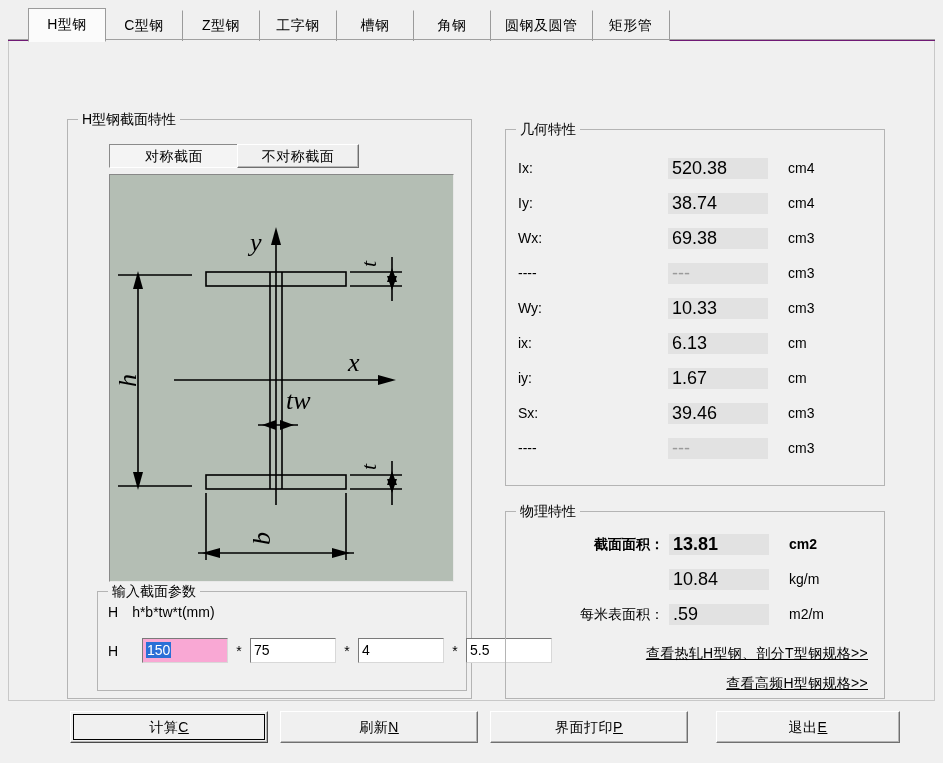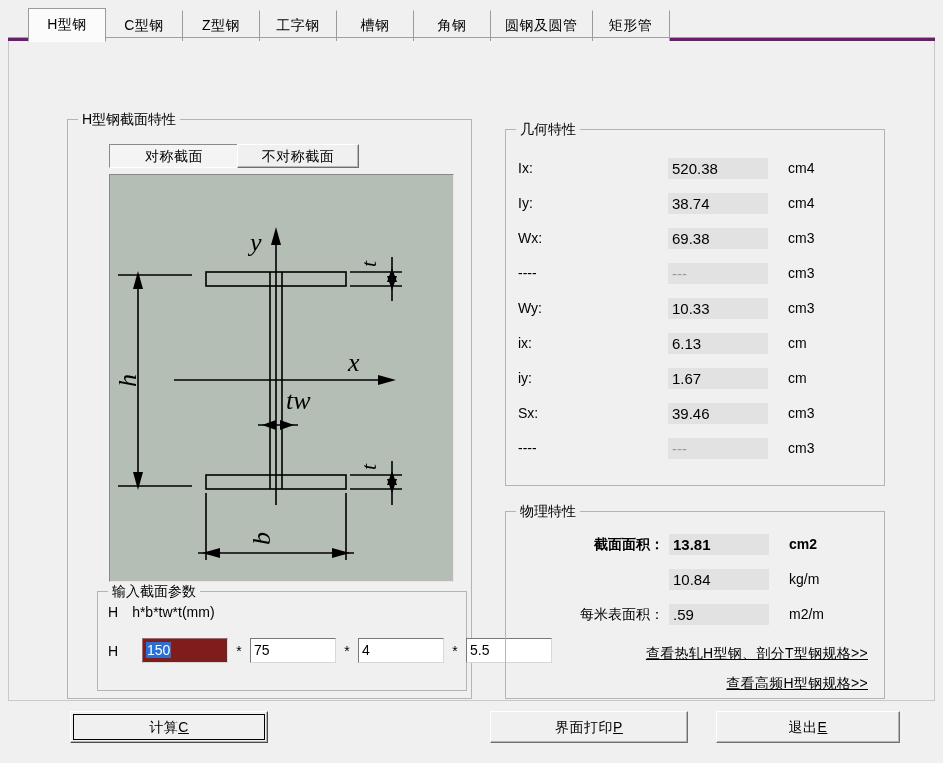--- a/index.html
+++ b/index.html
@@ -24,21 +24,21 @@
     box-sizing: border-box;
   }
 
   
   .tabstrip {
     position: absolute;
     left: 8px; top: 8px;
     width: 927px;
     height: 34px;
     background: #f0f0f0;
-    border-bottom: 4px solid #701a75;
+    border-bottom: 2px solid #701a75;
     box-sizing: border-box;
   }
   .tabs {
     position: absolute;
     left: 20px; top: 0;
     height: 34px;
     display: flex;
     align-items: stretch;
   }
   .tab {
@@ -188,21 +188,21 @@
     width: 150px;
     font-size: 14px;
     line-height: 20px;
     color: #000;
     white-space: nowrap;
   }
   .rfield {
     position: absolute;
     height: 21px;
     background: #e2e2e2;
-    font-size: 15px;
+    font-size: 18px;
     line-height: 21px;
     padding-left: 4px;
     box-sizing: border-box;
     color: #000;
     white-space: nowrap;
     overflow: hidden;
   }
   .rfield.dim { color: #9a9a9a; }
   .runit {
     position: absolute;
@@ -264,21 +264,21 @@
     box-sizing: border-box;
     font-family: "Liberation Sans", sans-serif;
     font-size: 14px;
     color: #000;
     padding: 0 3px;
     line-height: 23px;
     outline: none;
   }
   .tfield.sel {
     color: #ffffff;
-    background: #7f1d1d;
+    background: #f9a8d4;
   }
   .tfield.sel .selspan {
     background: #2a6fd6;
     color: #ffffff;
     padding: 0 1px;
   }
   .tfield.txtbox {
     display: block;
     white-space: nowrap;
     overflow: hidden;
@@ -520,17 +520,18 @@
         </div>
 
       <span class="speclink" id="link-hot">查看热轧H型钢、剖分T型钢规格&gt;&gt;</span>
       <span class="speclink" id="link-freq">查看高频H型钢规格&gt;&gt;</span>
     </div>
 
   </div>
 
   <div class="bbar">
     <div class="bbtn focus" id="bb0"><span>计算</span><u>C</u></div>
+    <div class="bbtn" id="bb1"><span>刷新</span><u>N</u></div>
     <div class="bbtn" id="bb2"><span>界面打印</span><u>P</u></div>
     <div class="bbtn" id="bb3"><span>退出</span><u>E</u></div>
   </div>
 
 </div>
 
 </body></html>

